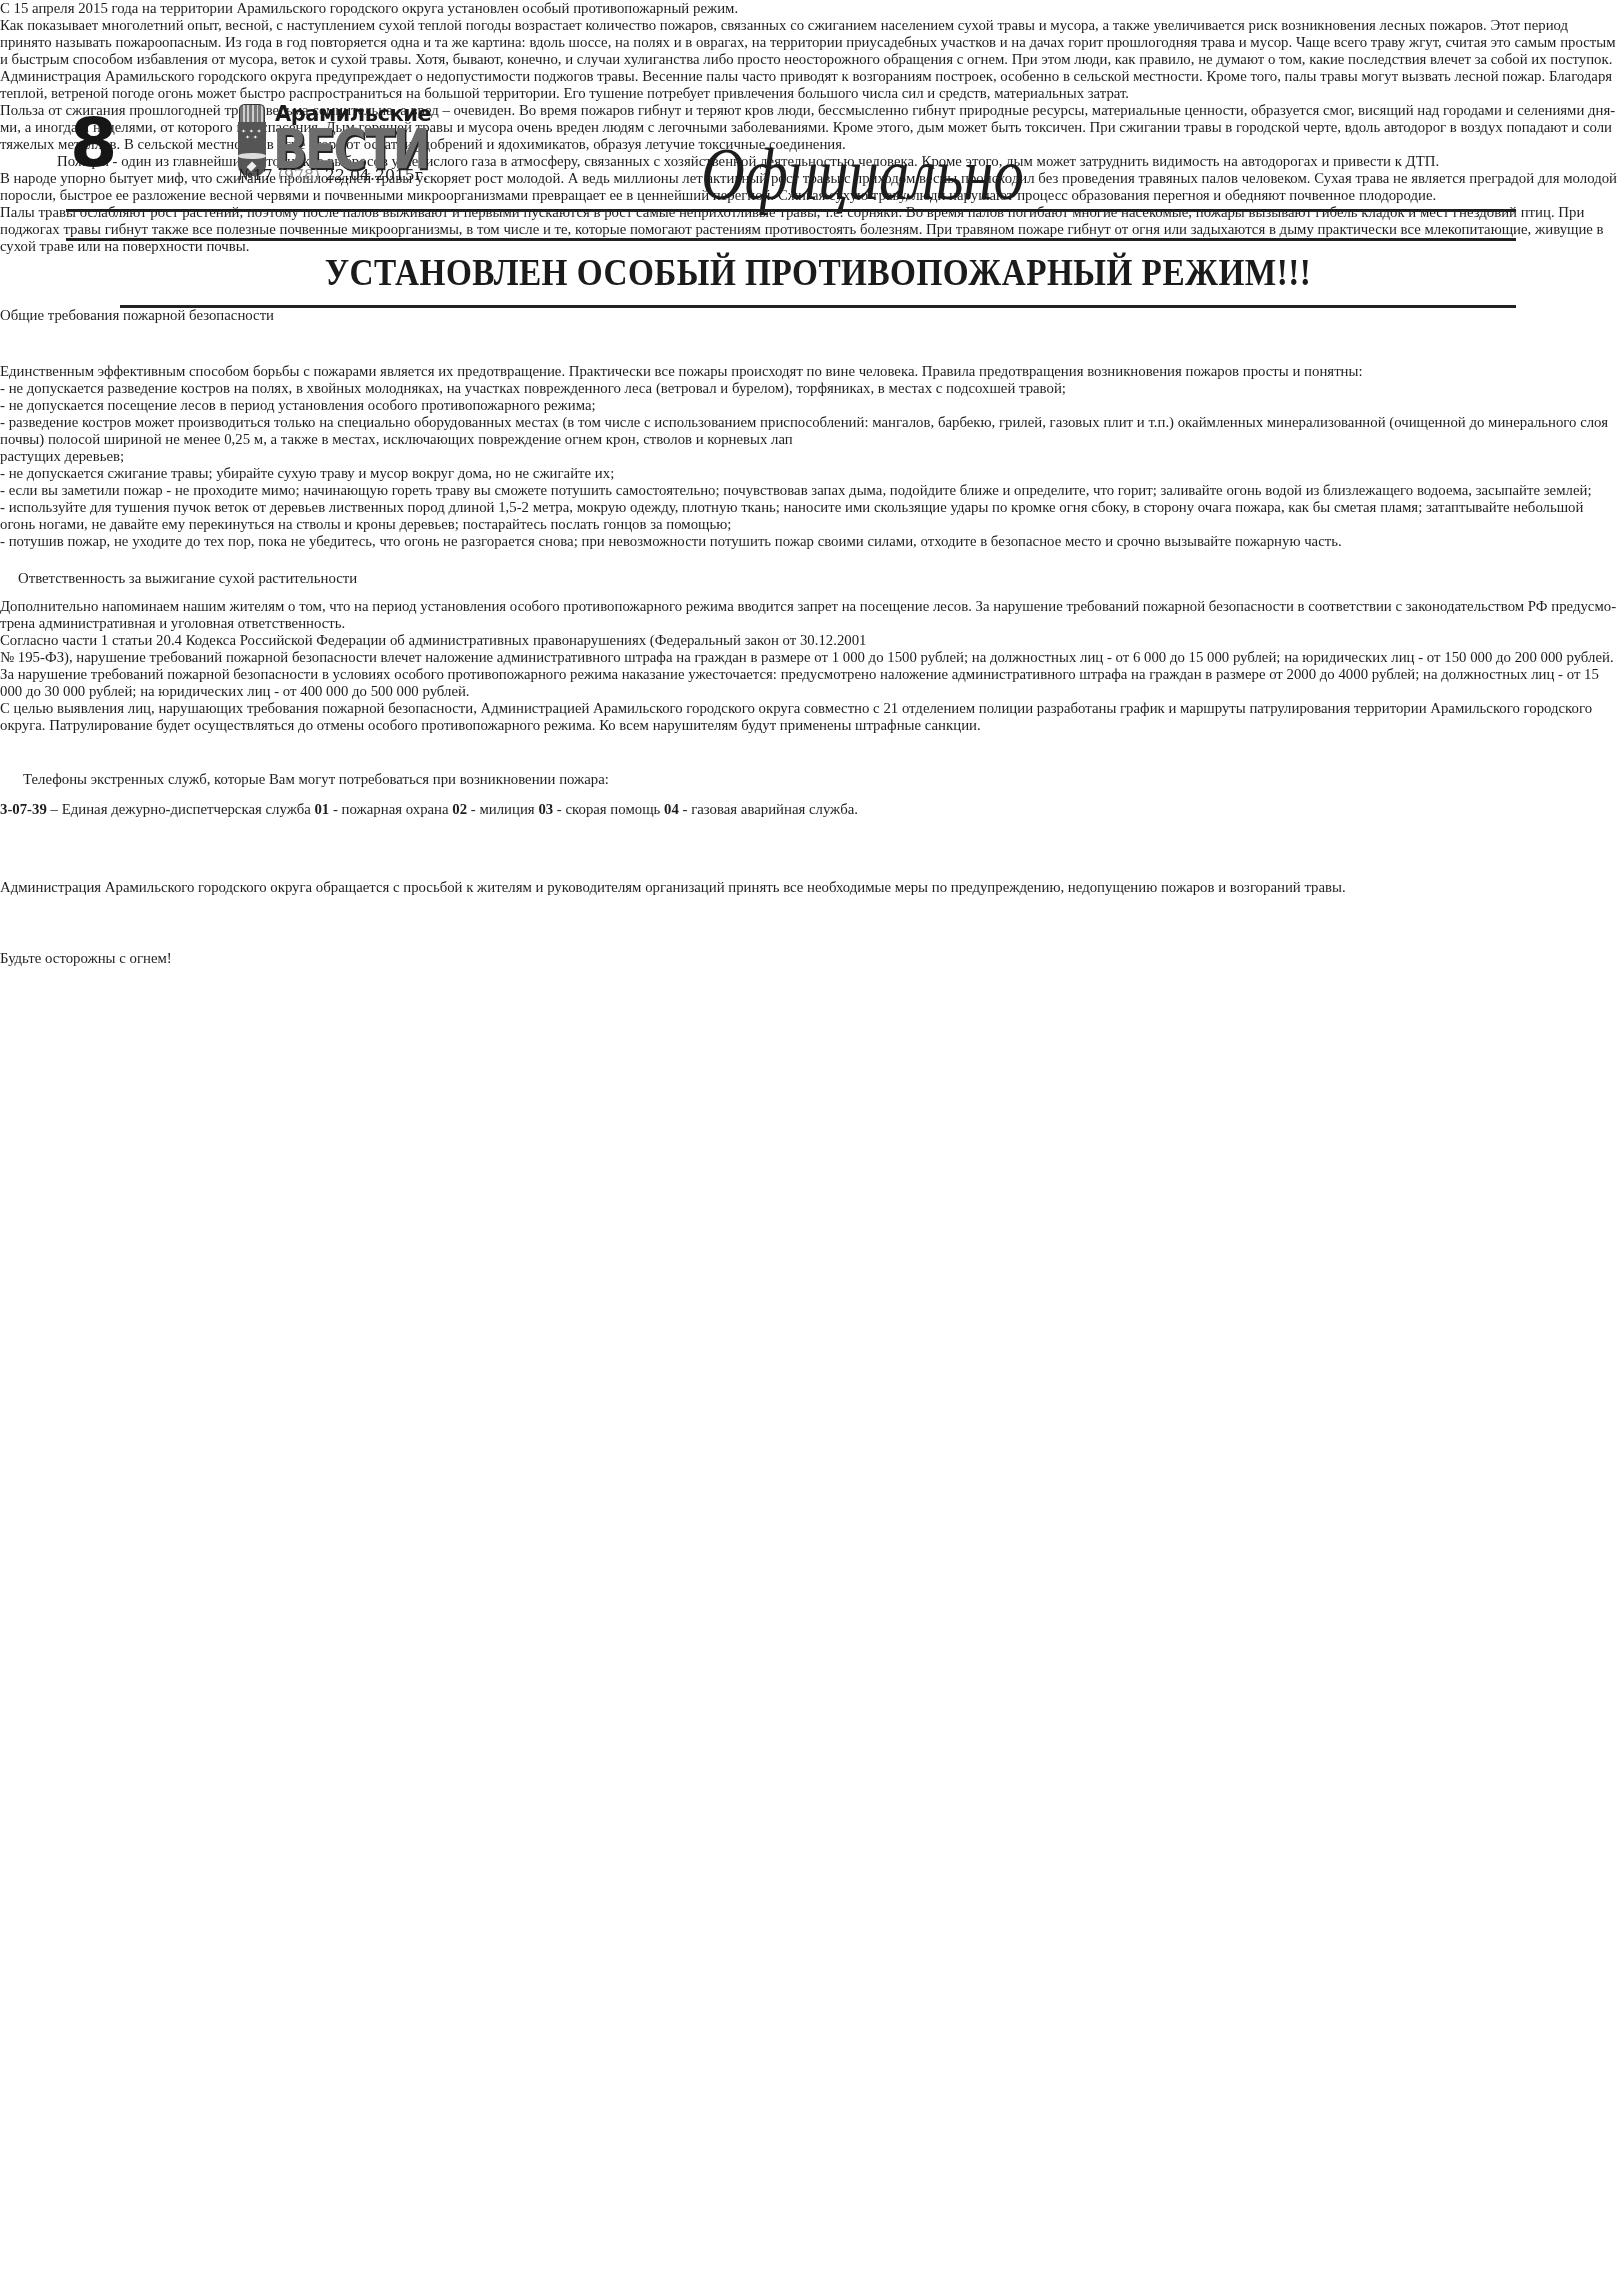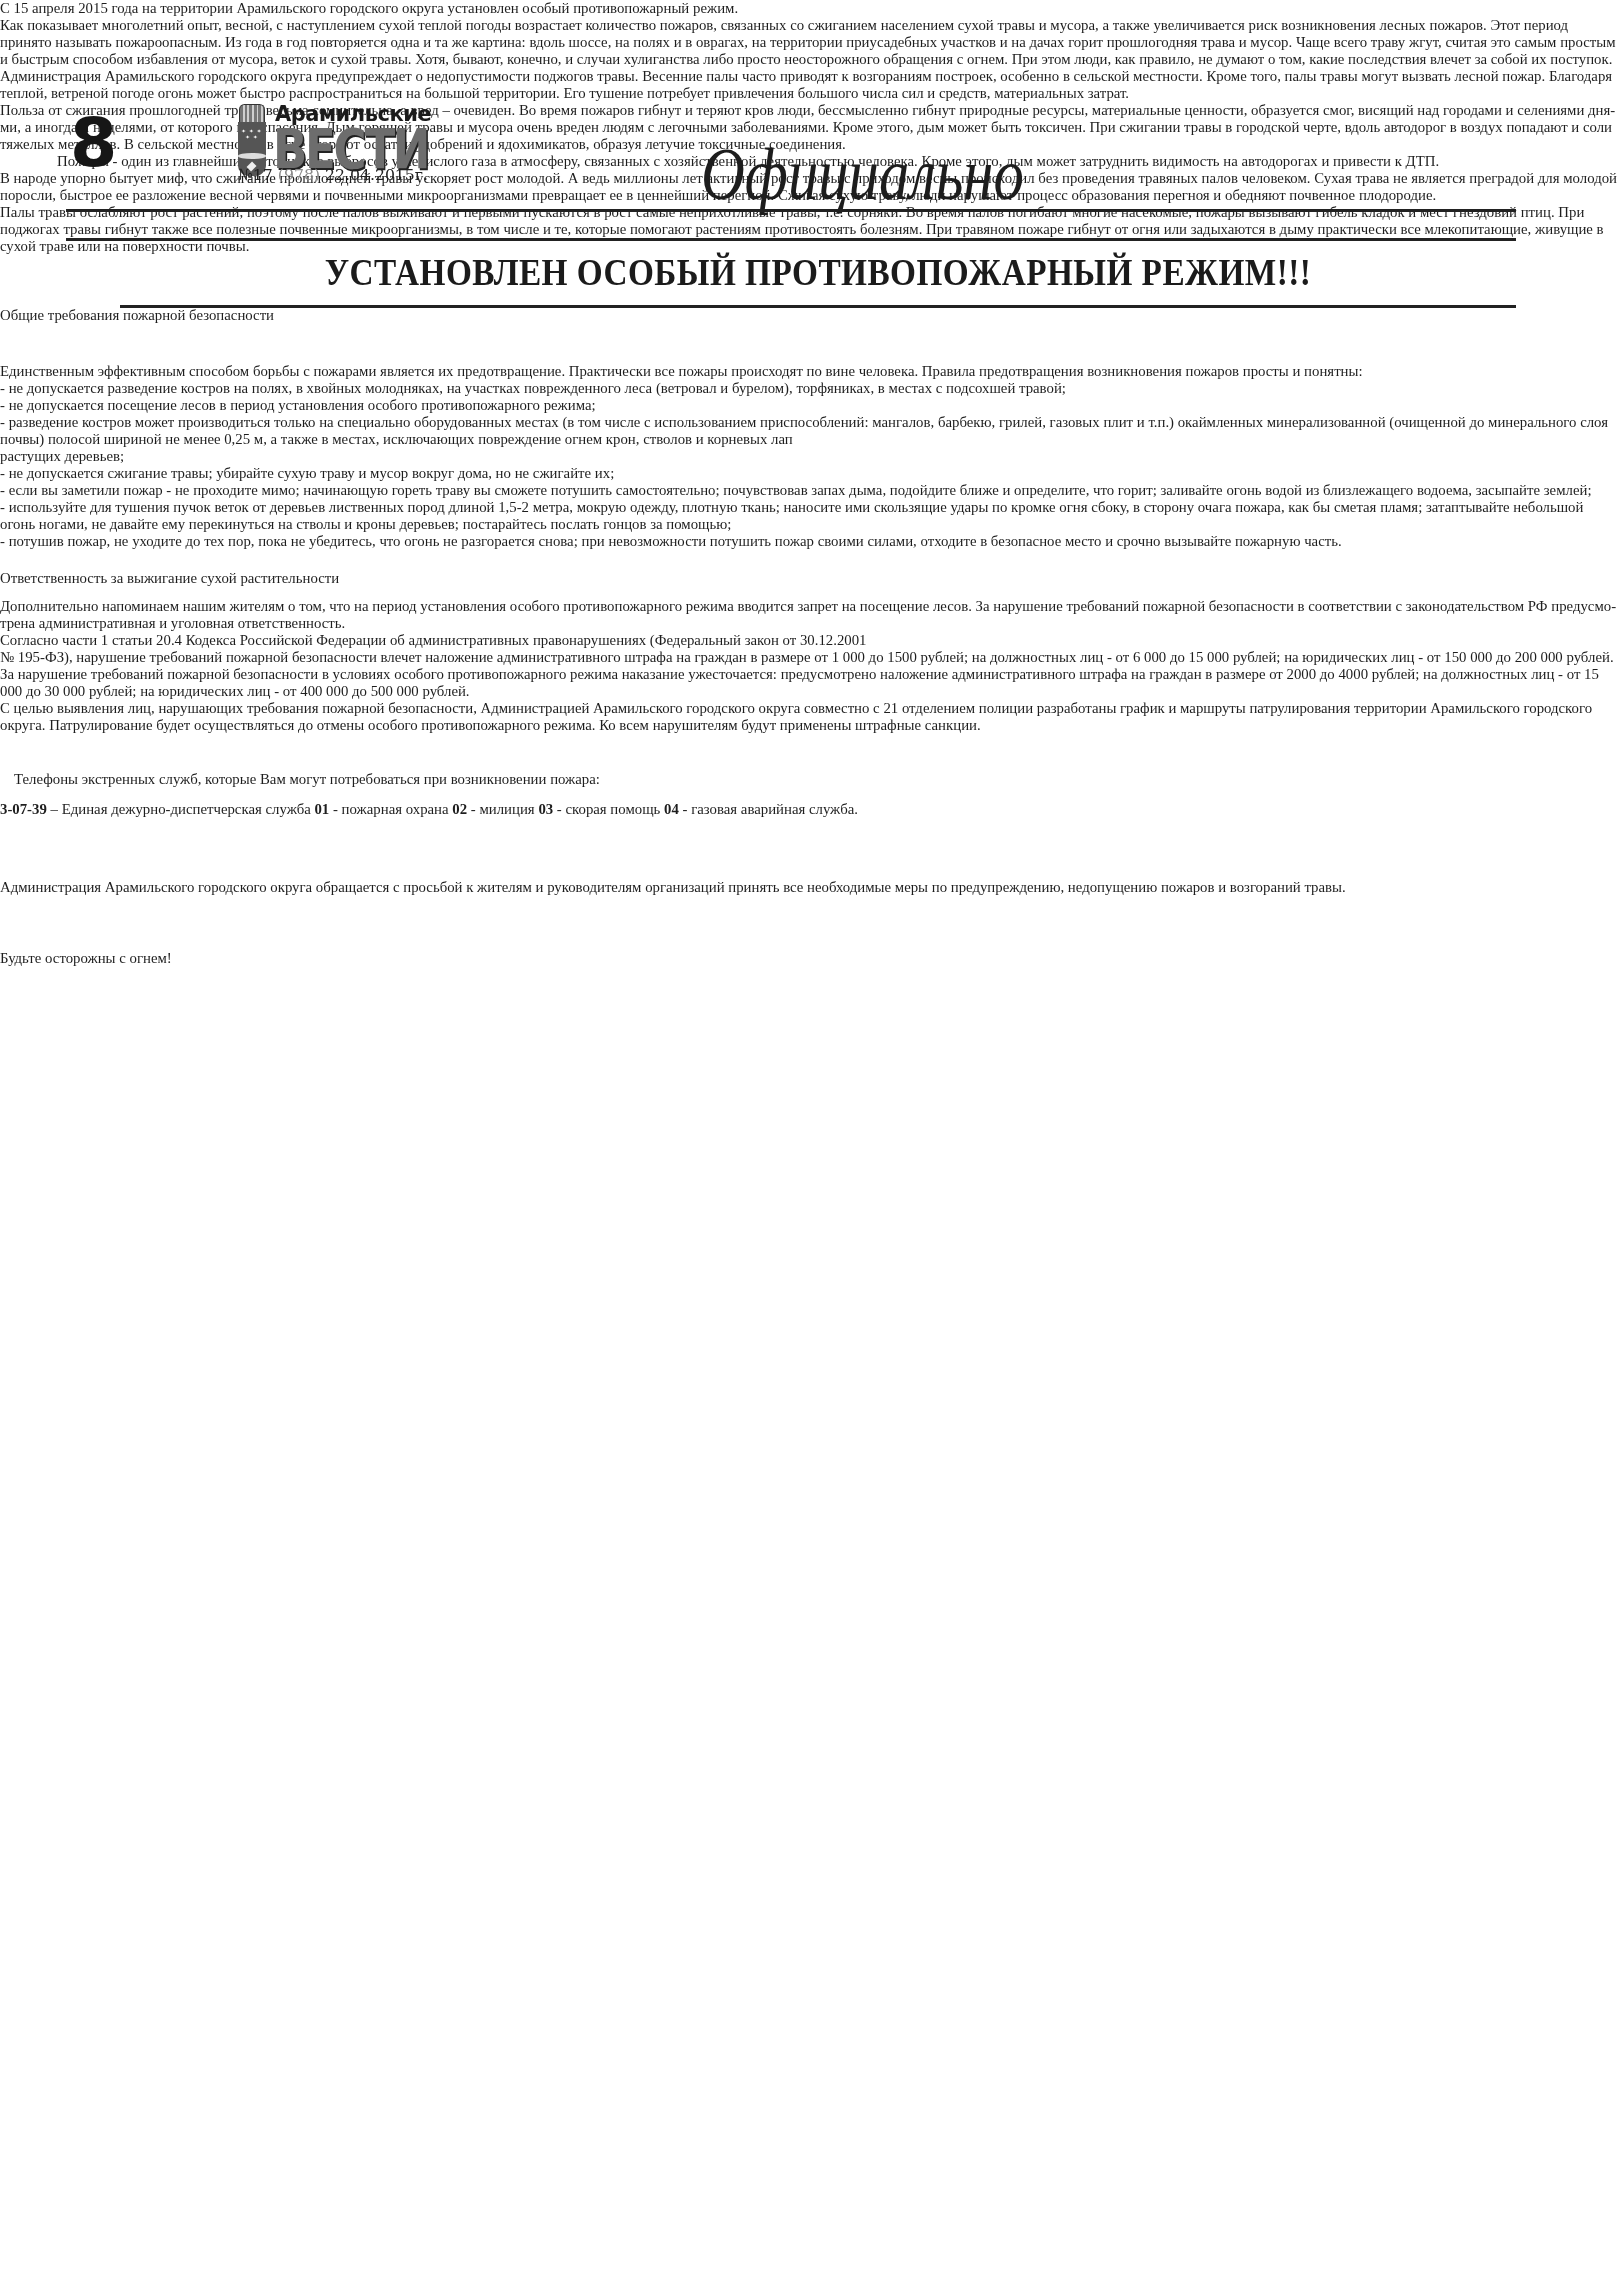--- a/index.html
+++ b/index.html
@@ -78,31 +78,31 @@
 </div>
 
 <div class="col right">
   <p class="no-indent">растущих деревьев;</p>
   <p class="bullet">- не допускается сжигание травы; убирайте сухую траву и му­сор вокруг дома, но не сжигайте их;</p>
   <p class="bullet">- если вы заметили пожар - не проходите мимо; начинающую гореть траву вы сможете потушить самостоятельно; почувство­вав запах дыма, подойдите ближе и определите, что горит; зали­вайте огонь водой из близлежащего водоема, засыпайте землей;</p>
   <p class="bullet">- используйте для тушения пучок веток от деревьев листвен­ных пород длиной 1,5-2 метра, мокрую одежду, плотную ткань; наносите ими скользящие удары по кромке огня сбоку, в сторо­ну очага пожара, как бы сметая пламя; затаптывайте небольшой огонь ногами, не давайте ему перекинуться на стволы и кроны деревьев; постарайтесь послать гонцов за помощью;</p>
   <p class="bullet">- потушив пожар, не уходите до тех пор, пока не убедитесь, что огонь не разгорается снова; при невозможности потушить пожар своими силами, отходите в безопасное место и срочно вызывай­те пожарную часть.</p>
 
   <div style="height:20px"></div>
-  <div class="sub-heading" style="padding-left:0">Ответственность за выжигание сухой растительности</div>
+  <div class="sub-heading" style="padding-left:18px">Ответственность за выжигание сухой растительности</div>
   <div style="height:11px"></div>
 
   <p>Дополнительно напоминаем нашим жителям о том, что на пе­риод установления особого противопожарного режима вводится запрет на посещение лесов. За нарушение требований пожарной безопасности в соответствии с законодательством РФ предусмо­трена административная и уголовная ответственность.</p>
   <p>Согласно части 1 статьи 20.4 Кодекса Российской Федерации об административных правонарушениях (Федеральный закон от 30.12.2001</p>
   <p class="bullet">№ 195-ФЗ), нарушение требований пожарной безопасности влечет наложение административного штрафа на граждан в раз­мере от 1 000 до 1500 рублей; на должностных лиц - от 6 000 до 15 000 рублей; на юридических лиц - от 150 000 до 200 000 рублей.</p>
   <p>За нарушение требований пожарной безопасности в услови­ях особого противопожарного режима наказание ужесточается: предусмотрено наложение административного штрафа на граж­дан в размере от 2000 до 4000 рублей; на должностных лиц - от 15 000 до 30 000 рублей; на юридических лиц - от 400 000 до 500 000 рублей.</p>
   <p>С целью выявления лиц, нарушающих требования пожарной безопасности, Администрацией Арамильского городского окру­га совместно с 21 отделением полиции разработаны график и маршруты патрулирования территории Арамильского город­ского округа. Патрулирование будет осуществляться до отмены особого противопожарного режима. Ко всем нарушителям будут применены штрафные санкции.</p>
 
   <div style="height:37px"></div>
-  <div class="sub-heading center" style="padding:0 14px">Телефоны экстренных служб, которые Вам могут потре­боваться при возникновении пожара:</div>
+  <div class="sub-heading center" style="padding:0 23px">Телефоны экстренных служб, которые Вам могут потре­боваться при возникновении пожара:</div>
   <div style="height:13px"></div>
 
   <div class="phones">
     <span class="ph indent"><b>3-07-39</b><span> – </span><span>Единая дежурно-диспетчерская служба</span></span>
     <span class="ph"><b>01</b><span> - </span><span>пожарная охрана</span></span>
     <span class="ph"><b>02</b><span> - </span><span>милиция</span></span>
     <span class="ph"><b>03</b><span> - </span><span>скорая помощь</span></span>
     <span class="ph indent" style="margin-top:19px"><b>04</b><span> - </span><span>газовая аварийная служба.</span></span>
   </div>
 

